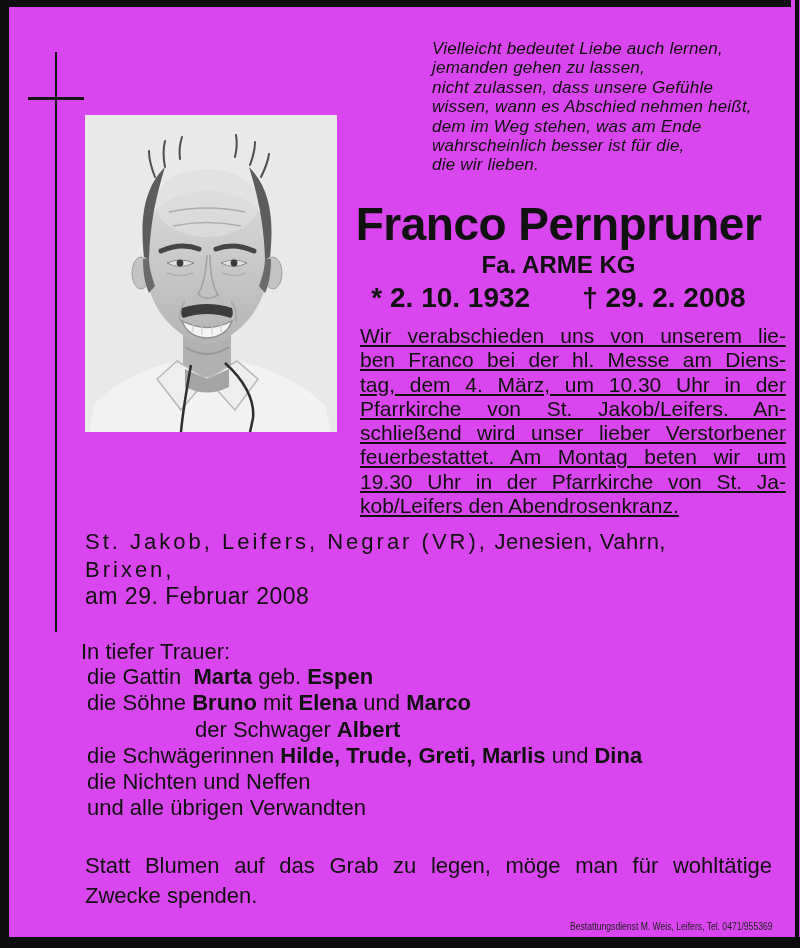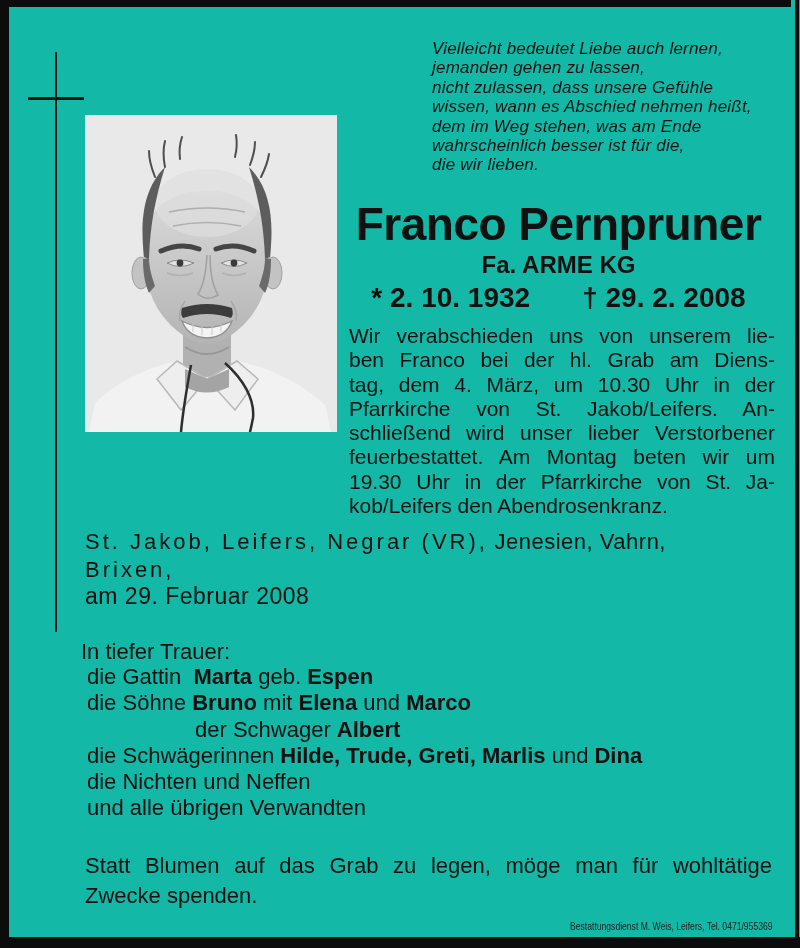--- a/index.html
+++ b/index.html
@@ -1,20 +1,20 @@
 <!DOCTYPE html>
 <html><head>
 <meta charset="utf-8">
 <style>
   html, body { margin: 0; padding: 0; background: #ffffff; }
   .page {
     position: relative;
     width: 800px;
     height: 948px;
-    background: #14b8a6;
+    background: #d946ef;
     font-family: "Liberation Sans", "DejaVu Sans", sans-serif;
     color: #111111;
     overflow: hidden;
   }
   .abs { position: absolute; }
   .bar { position: absolute; background: #0c0c0c; }
 
   
   .poem { font-style: italic; font-size: 17px; line-height: 19.4px; letter-spacing: 0.2px; }
 
@@ -141,23 +141,23 @@
       <div>wahrscheinlich besser ist für die,</div>
       <div>die wir lieben.</div>
     </div>
 
   <div class="abs company" style="left:345px; top:251px; width:427px;">Fa. ARME KG</div>
   <div class="abs name" style="left:345px; top:199px; width:427px;">Franco Pernpruner</div>
   <div class="abs dates" style="left:345px; top:282px; width:427px;">
     <span class="birth">* 2. 10. 1932</span><span class="death">† 29. 2. 2008</span>
   </div>
 
-  <div class="abs body-text just" style="left:349px; top:324px; width:426px;">
+  <div class="abs body-text just" style="left:360px; top:324px; width:426px;text-decoration:underline;">
       <div>Wir verabschieden uns von unserem lie-</div>
-      <div>ben Franco bei der hl. Grab am Diens-</div>
+      <div>ben Franco bei der hl. Messe am Diens-</div>
       <div>tag, dem 4. März, um 10.30 Uhr in der</div>
       <div>Pfarrkirche von St. Jakob/Leifers. An-</div>
       <div>schließend wird unser lieber Verstorbener</div>
       <div>feuerbestattet. Am Montag beten wir um</div>
       <div>19.30 Uhr in der Pfarrkirche von St. Ja-</div>
       <div>kob/Leifers den Abendrosenkranz.</div>
     </div>
 
   <div class="abs places" style="left:85px; top:528px; width:690px;">
     <div><span class="ls3">St. Jakob, Leifers, Negrar (VR),</span><span class="ls05">&nbsp;Jenesien, Vahrn,</span></div>

